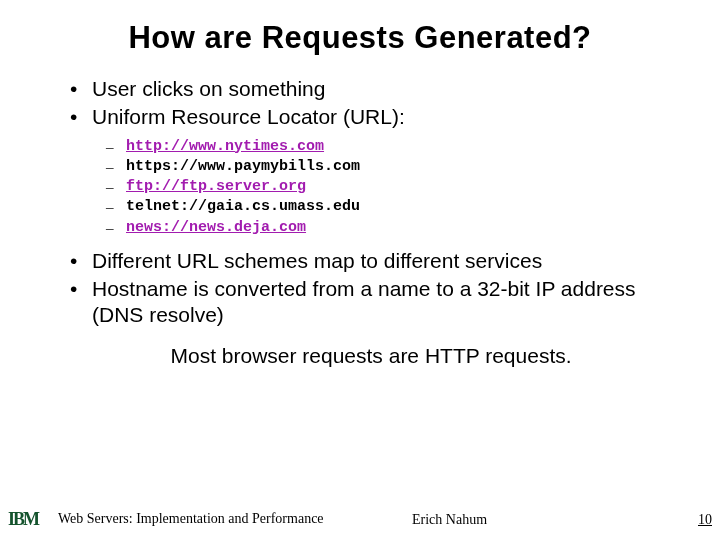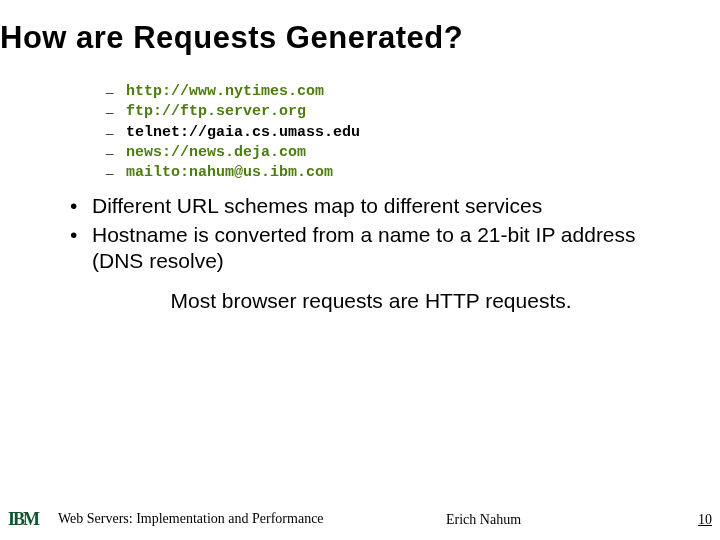--- a/index.html
+++ b/index.html
@@ -14,20 +14,21 @@
   }
   .slide {
     position: relative;
     width: 720px;
     height: 540px;
     box-sizing: border-box;
   }
   .title {
     font-size: 31px;
     font-weight: bold;
+    text-align: center;
     padding-top: 20px;
     letter-spacing: 0.5px;
   }
   .body {
     padding: 20px 48px 0 70px;
     font-size: 21px;
     line-height: 1.25;
   }
   ul.top {
     list-style: none;
@@ -60,21 +61,22 @@
   }
   ul.sub > li::before {
     content: "–";
     position: absolute;
     left: 0;
     top: 0;
     font-family: "Comic Sans MS", cursive;
     font-weight: normal;
   }
   .lnk {
-    color: #4d7c0f;
+    color: #a21caf;
+    text-decoration: underline;
   }
   .callout {
     text-align: center;
     font-size: 21px;
     margin-top: 14px;
   }
   .footer {
     position: absolute;
     bottom: 10px;
     left: 0;
@@ -93,50 +95,54 @@
     font-size: 18px;
     color: #14532d;
   }
   .foot-left {
     position: absolute;
     left: 58px;
     bottom: 3px;
   }
   .foot-mid {
     position: absolute;
-    left: 446px;
+    left: 412px;
     bottom: 2px;
   }
   .foot-page {
     position: absolute;
     right: 8px;
     bottom: 2px;
     text-decoration: underline;
   }
 </style>
 </head>
 <body>
 
 <div class="slide">
 
   <div class="title">How are Requests Generated?</div>
 
   <div class="body">
+    <ul class="top">
+      <li>User clicks on something</li>
+      <li>Uniform Resource Locator (URL):</li>
+    </ul>
 
     <ul class="sub">
       <li><span class="lnk">http://www.nytimes.com</span></li>
+      <li><span>https://www.paymybills.com</span></li>
       <li><span class="lnk">ftp://ftp.server.org</span></li>
       <li><span>telnet://gaia.cs.umass.edu</span></li>
       <li><span class="lnk">news://news.deja.com</span></li>
-      <li><span class="lnk">mailto:nahum@us.ibm.com</span></li>
     </ul>
 
     <ul class="top">
       <li>Different URL schemes map to different services</li>
-      <li>Hostname is converted from a name to a 21-bit IP address (DNS resolve)</li>
+      <li>Hostname is converted from a name to a 32-bit IP address (DNS resolve)</li>
     </ul>
 
     <div class="callout">Most browser requests are HTTP requests.</div>
   </div>
 
   <div class="footer">
     <span class="logo">IBM</span>
     <span class="foot-left">Web Servers: Implementation and Performance</span>
     <span class="foot-mid">Erich Nahum</span>
     <span class="foot-page">10</span>

